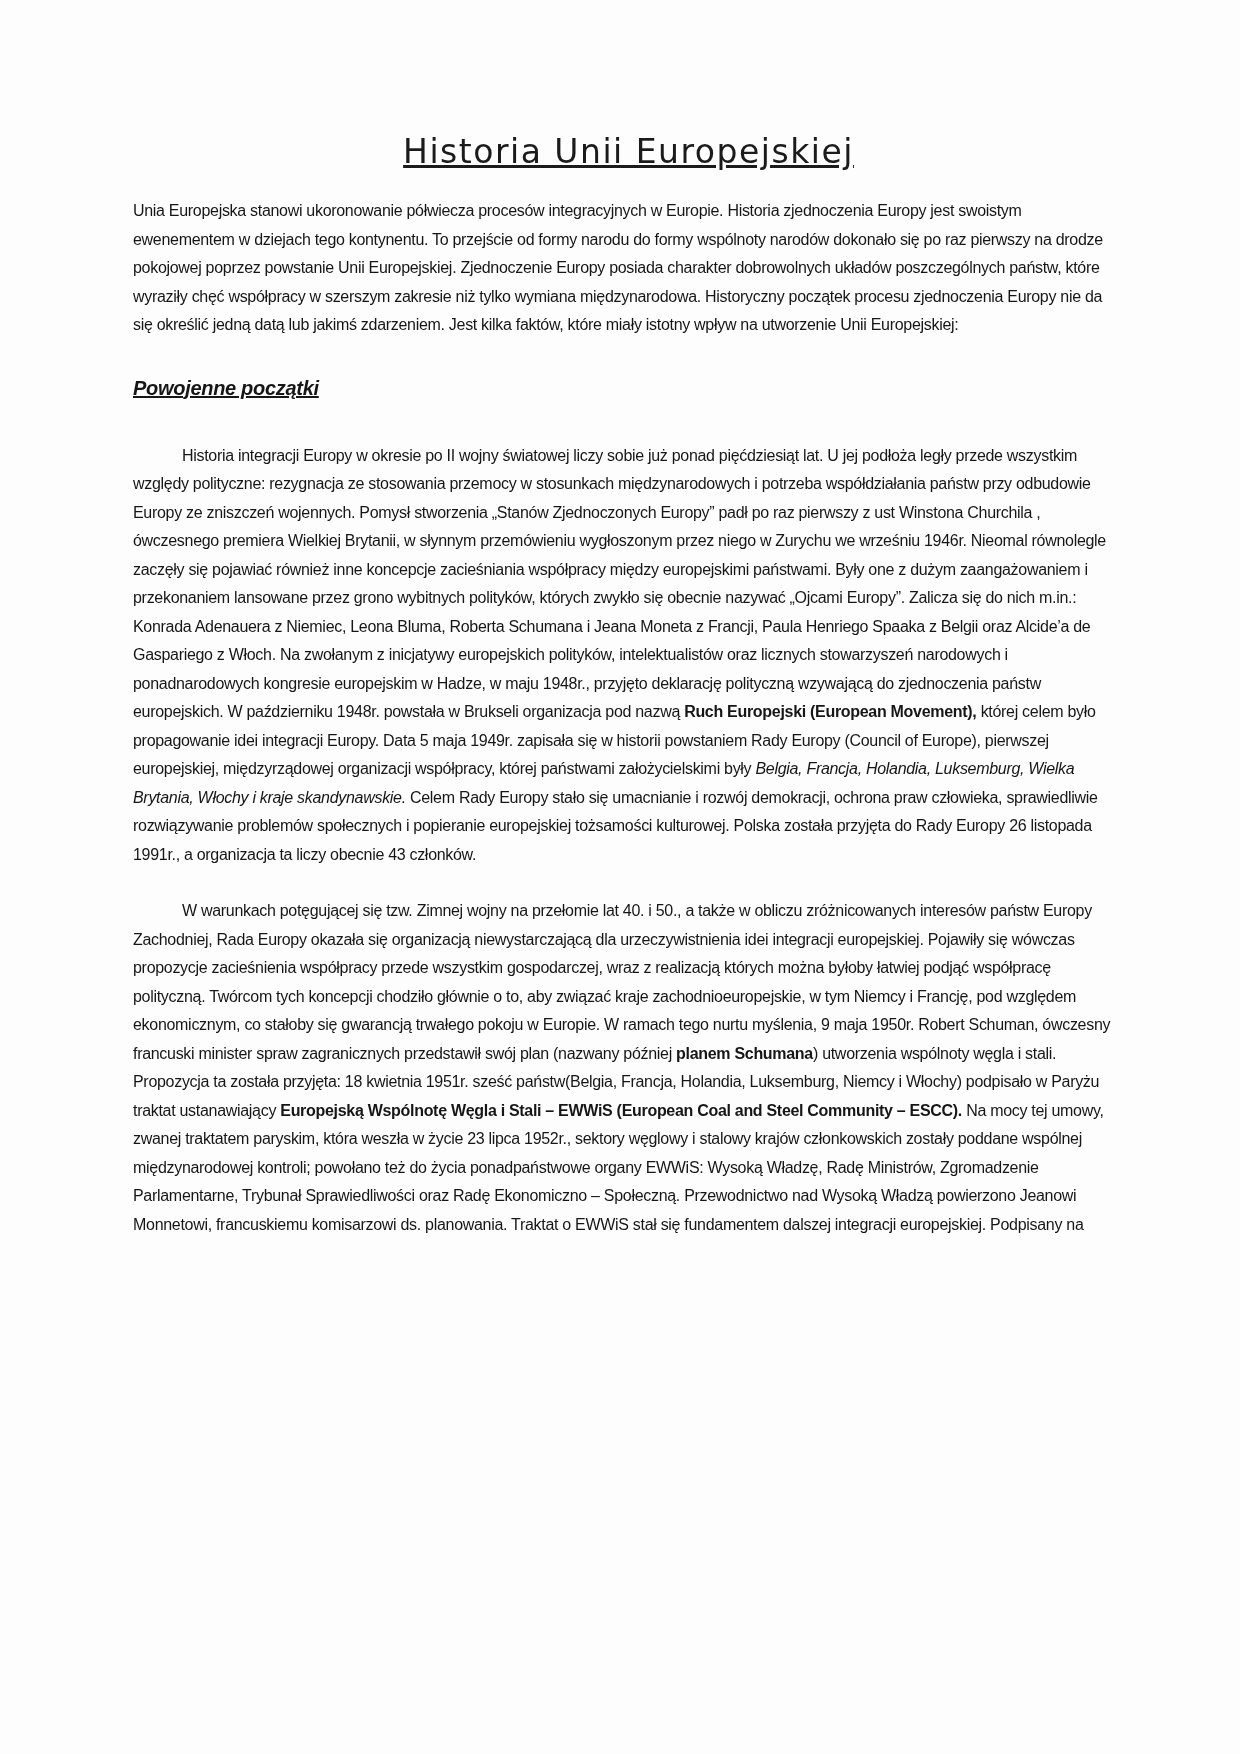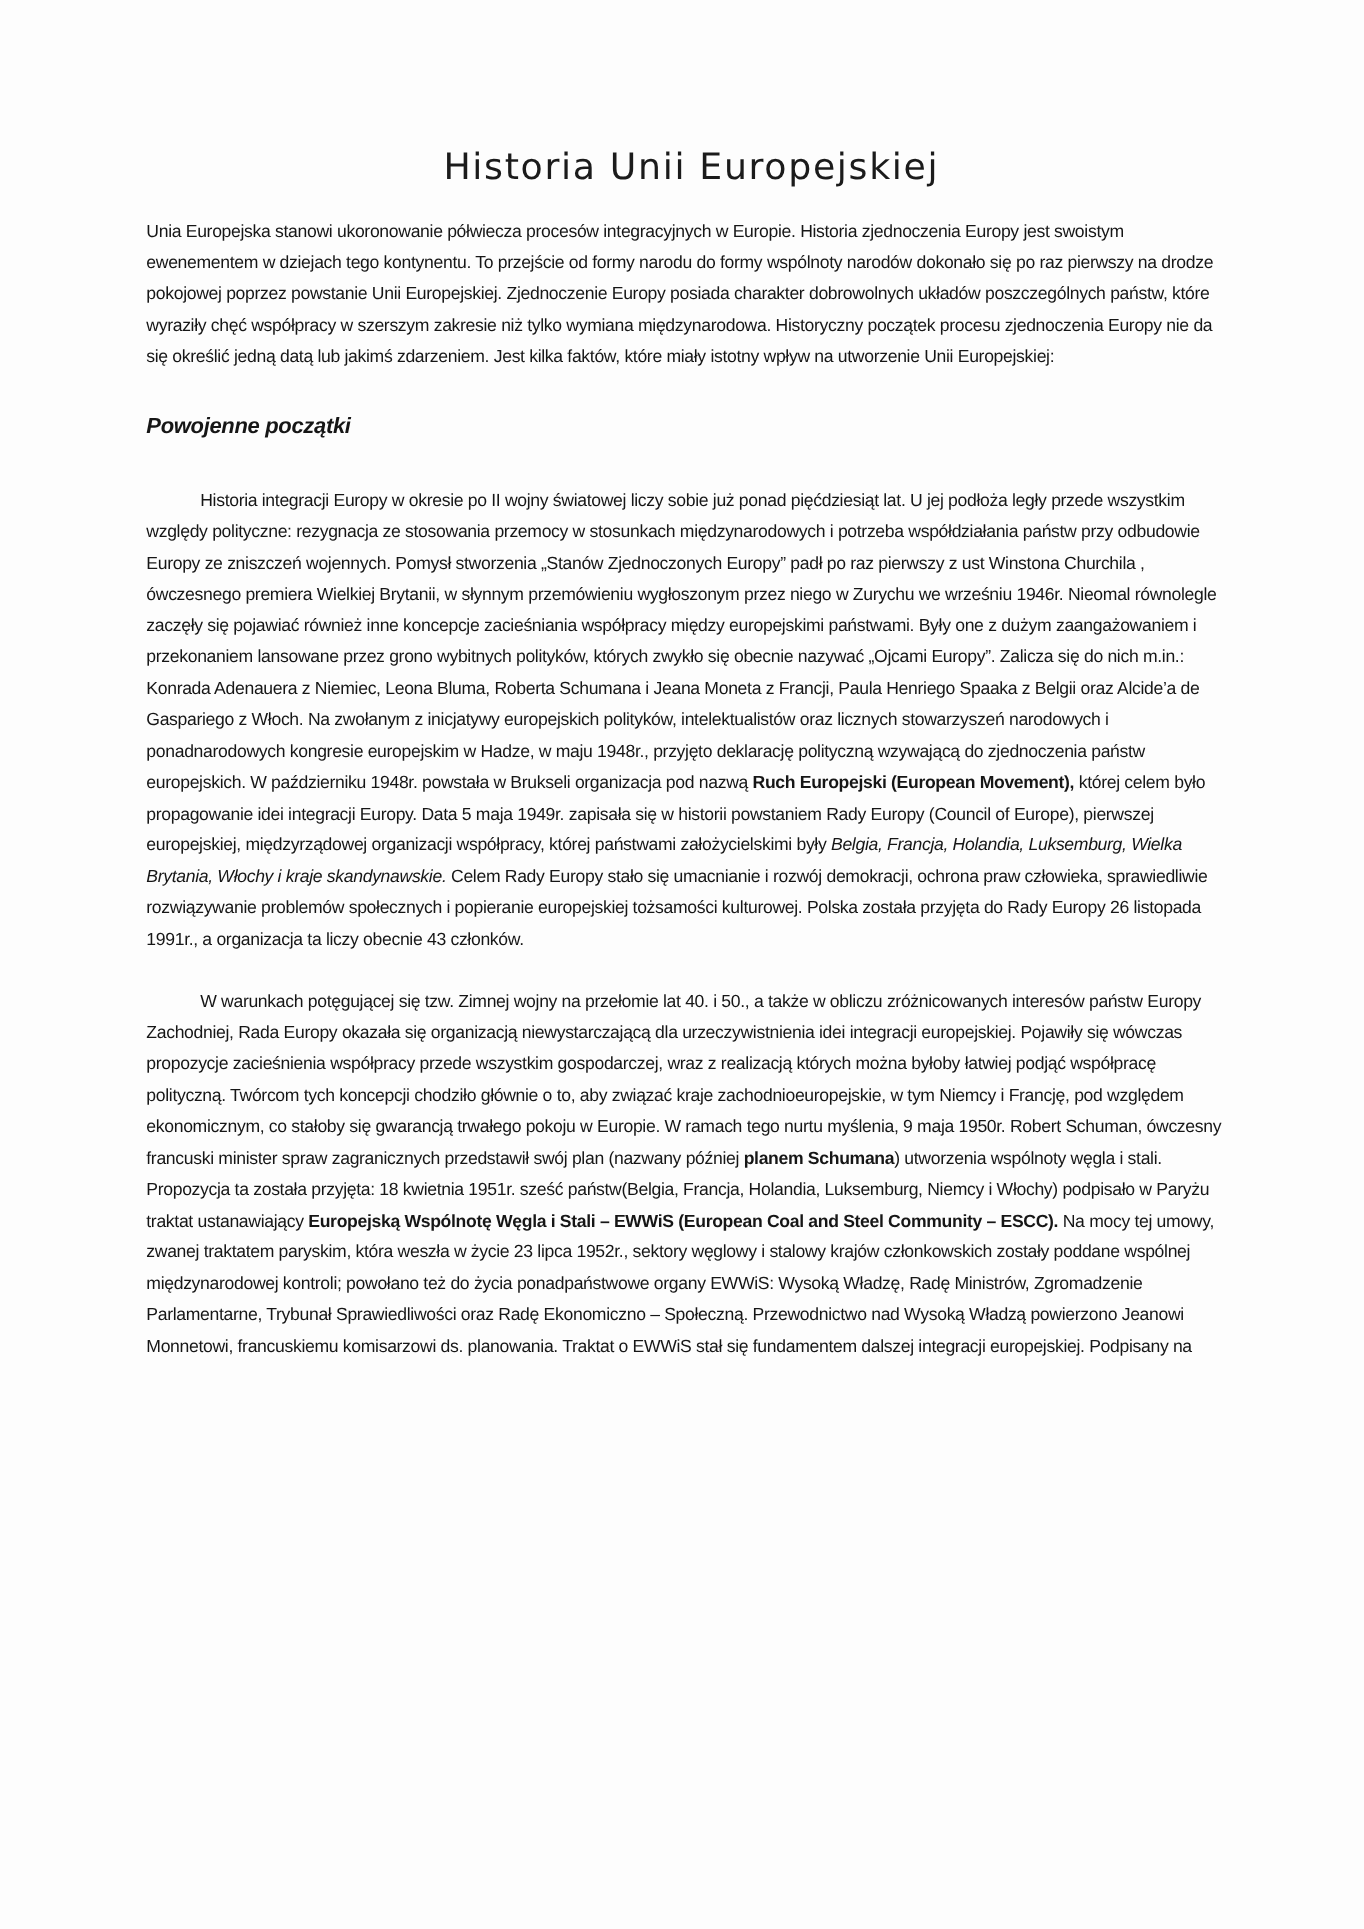--- a/index.html
+++ b/index.html
@@ -21,35 +21,37 @@
     overflow: hidden;
   }
   .title {
     font-family: "DejaVu Sans", sans-serif;
     font-weight: 400;
     font-size: 33px;
     letter-spacing: 1.5px;
     text-align: center;
     margin: 0 0 26px 0;
     color: #1b1b1b;
+    text-decoration: underline;
   }
   .para {
     font-size: 16px;
     line-height: 28.5px;
     letter-spacing: -0.3px;
     margin: 0 0 28px 0;
     text-align: left;
   }
   .heading {
     font-size: 20px;
     line-height: 28px;
     font-weight: bold;
     font-style: italic;
     letter-spacing: -0.3px;
     margin: 34px 0 40px 0;
+    text-decoration: underline;
   }
   .indent { text-indent: 49px; }
   .b { font-weight: bold; }
   .i { font-style: italic; }
 </style>
 </head>
 <body>
 
 <div class="page">
 

